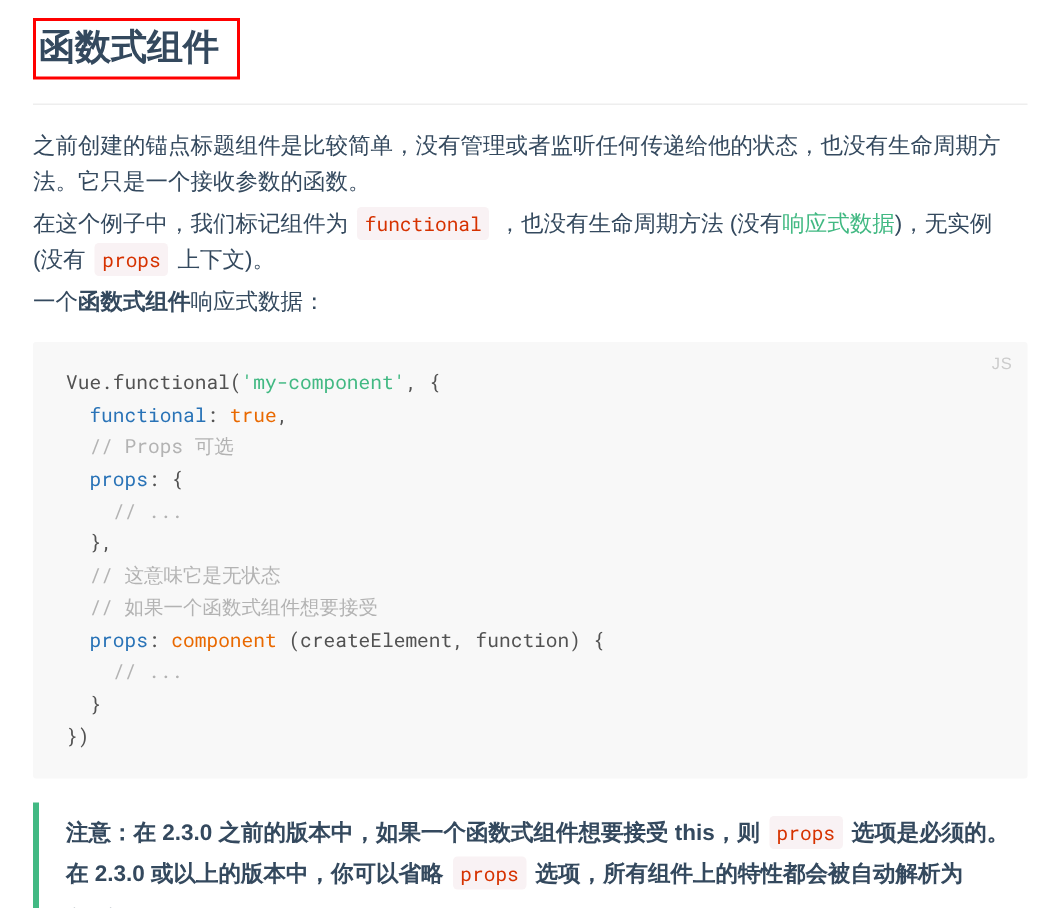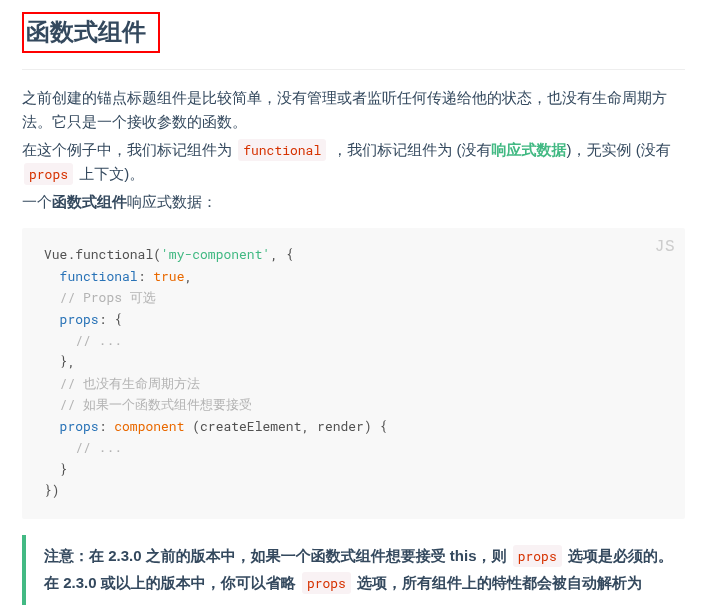--- a/index.html
+++ b/index.html
@@ -34,21 +34,21 @@
     border:2px solid var(--red);
     padding:2px 12px 4px 2px;
     line-height:1.3;
   }
   hr.rule{
     border:none;
     border-top:1px solid #eee;
     margin:10px 0 16px 0;
   }
   p{margin:0 0 4px 0;}
-  a.green-link{color:var(--green);text-decoration:none;font-weight:700;text-align:center;}
+  a.green-link{color:var(--green);text-decoration:none;font-weight:400;text-align:center;}
   code.inline{
     font-family:"Roboto Mono","Source Code Pro",Menlo,Consolas,monospace;
     background:var(--inline-bg);
     color:var(--inline-code);
     font-size:13px;
     padding:2px 5px;
     border-radius:3px;
     margin:0 2px;
   }
   strong{font-weight:700;}
@@ -62,23 +62,23 @@
     font-size:13px;
     line-height:1.65;
     color:#525252;
     white-space:pre;
     overflow:hidden;
   }
   pre.code-block .lang{
     position:absolute;
     top:6px;
     right:10px;
-    font-size:16px;
+    font-size:11px;
     color:var(--lang-tag);
-    font-family:Liberation Mono, monospace;
+    font-family:Liberation Sans, sans-serif;
     letter-spacing:.5px;
   }
   .tok-str{color:var(--str);}
   .tok-key{color:var(--key);}
   .tok-kw{color:var(--kw);text-align:right;}
   .tok-com{color:var(--com);}
   blockquote.note{
     border-left:4px solid var(--code-border);
     margin:16px 0 0 0;
     padding:8px 0 8px 18px;
@@ -92,36 +92,36 @@
 <body>
 
 
 
 <h2 class="section-title">函数式组件</h2>
 <hr class="rule">
 
 <p>之前创建的锚点标题组件是比较简单，没有管理或者监听任何传递给他的状态，也没有生命周期方法。它只是一个接收参数的函数。</p>
 
 <p>
-  <span>在这个例子中，我们标记组件为 </span><code class="inline">functional</code><span> ，我们标记组件为 (没有</span><a href="#" class="green-link">响应式数据</a><span>)，无实例 (没有 </span><code class="inline">props</code><span> 上下文)。</span>
+  <span>在这个例子中，我们标记组件为 </span><code class="inline">functional</code><span> ，也没有生命周期方法 (没有</span><a href="#" class="green-link">响应式数据</a><span>)，无实例 (没有 </span><code class="inline">props</code><span> 上下文)。</span>
 </p>
 
 <p>
   <span>一个</span><strong>函数式组件</strong><span>响应式数据：</span>
 </p>
 
 <pre class="code-block"><span class="lang">JS</span><span>Vue.functional(</span><span class="tok-str">'my-component'</span><span>, {</span>
   <span class="tok-key">functional</span><span>: </span><span class="tok-kw">true</span><span>,</span>
   <span class="tok-com">// Props 可选</span>
   <span class="tok-key">props</span><span>: {</span>
     <span class="tok-com">// ...</span>
   <span>},</span>
-  <span class="tok-com">// 也没有生命周期方法</span>
+  <span class="tok-com">// 这意味它是无状态</span>
   <span class="tok-com">// 如果一个函数式组件想要接受</span>
-  <span class="tok-key">props</span><span>: </span><span class="tok-kw">component</span><span> (createElement, render) {</span>
+  <span class="tok-key">props</span><span>: </span><span class="tok-kw">component</span><span> (createElement, function) {</span>
     <span class="tok-com">// ...</span>
   <span>}</span>
 <span>})</span></pre>
 
 <blockquote class="note">
   <span>注意：在 2.3.0 之前的版本中，如果一个函数式组件想要接受 this，则 </span><code class="inline">props</code><span> 选项是必须的。在 2.3.0 或以上的版本中，你可以省略 </span><code class="inline">props</code><span> 选项，所有组件上的特性都会被自动解析为 props。</span>
 </blockquote>
 
 
 

